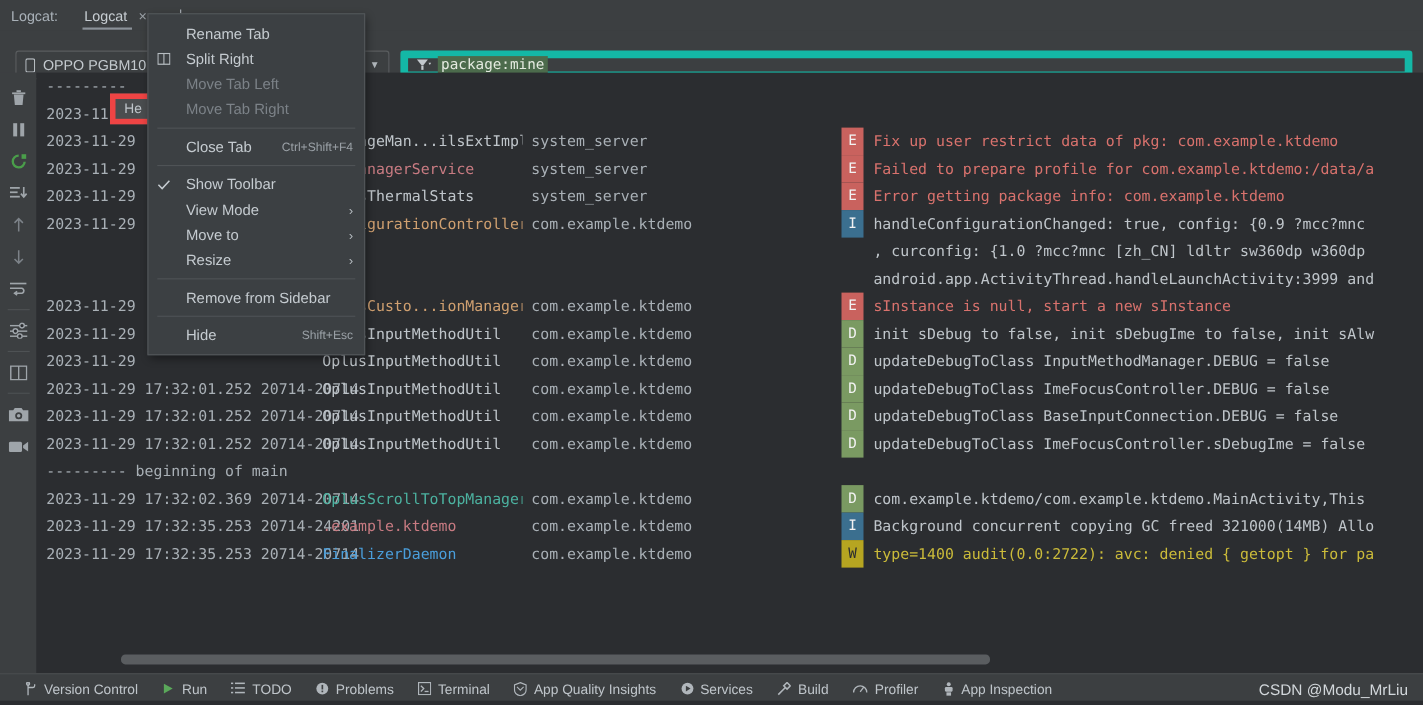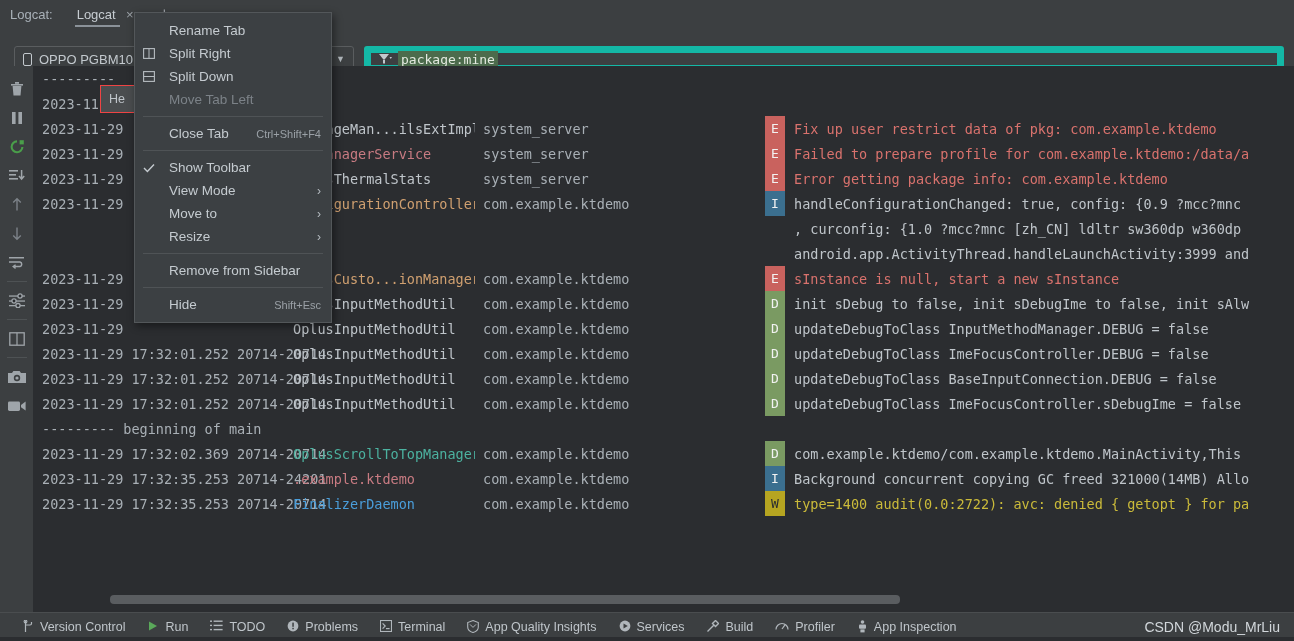--- a/index.html
+++ b/index.html
@@ -106,21 +106,21 @@
     position: absolute; left: 33px; bottom: 8px; width: 1261px; height: 9px;
   }
   .hscroll-thumb {
     position: absolute; left: 44px; top: 0; width: 790px; height: 9px;
     background: #5a5d60; border-radius: 4px;
   }
 
   
   .tooltip-frag {
     position: absolute; left: 100px; top: 85px; width: 55px; height: 28px;
-    background: #4a4d4f; border: 1px solid #ef4444;
+    background: #4a4d4f; border: 5px solid #ef4444;
     color: #bfc5ca; font-size: 12.5px; display: flex; align-items: center;
     padding-left: 8px; overflow: hidden; z-index: 5;
   }
 
   
   .ctxmenu {
     position: absolute; left: 134px; top: 12px; width: 198px;
     background: #3c4043; border: 1px solid #53575a;
     box-shadow: 2px 3px 8px rgba(0,0,0,.45); z-index: 40; padding: 6px 0;
   }
@@ -332,32 +332,27 @@
       </div>
       <div class="mi">
         <span class="mi-ico">
           <svg width="12" height="11" viewBox="0 0 12 11">
             <rect x="0.6" y="0.6" width="10.8" height="9.8" fill="none" stroke="#b6bcc1" stroke-width="1.1"></rect>
             <rect x="5.5" y="0.6" width="1" height="9.8" fill="#b6bcc1"></rect>
           </svg>
         </span>
         <span class="mi-label">Split Right</span>
       </div>
-      <div class="mi">
-        <span class="mi-ico">
-          <svg width="12" height="11" viewBox="0 0 12 11">
-            <rect x="0.6" y="0.6" width="10.8" height="9.8" fill="none" stroke="#b6bcc1" stroke-width="1.1"></rect>
-            <rect x="0.6" y="5" width="10.8" height="1" fill="#b6bcc1"></rect>
-          </svg>
-        </span>
-        <span class="mi-label">Split Down</span>
-      </div>
       <div class="mi disabled">
         <span class="mi-ico"></span>
         <span class="mi-label">Move Tab Left</span>
+      </div>
+      <div class="mi disabled">
+        <span class="mi-ico"></span>
+        <span class="mi-label">Move Tab Right</span>
       </div>
       <div class="mi-sep"></div>
       <div class="mi">
         <span class="mi-ico"></span>
         <span class="mi-label">Close Tab</span>
         <span class="mi-accel">Ctrl+Shift+F4</span>
       </div>
       <div class="mi-sep"></div>
       <div class="mi">
         <span class="mi-ico">

